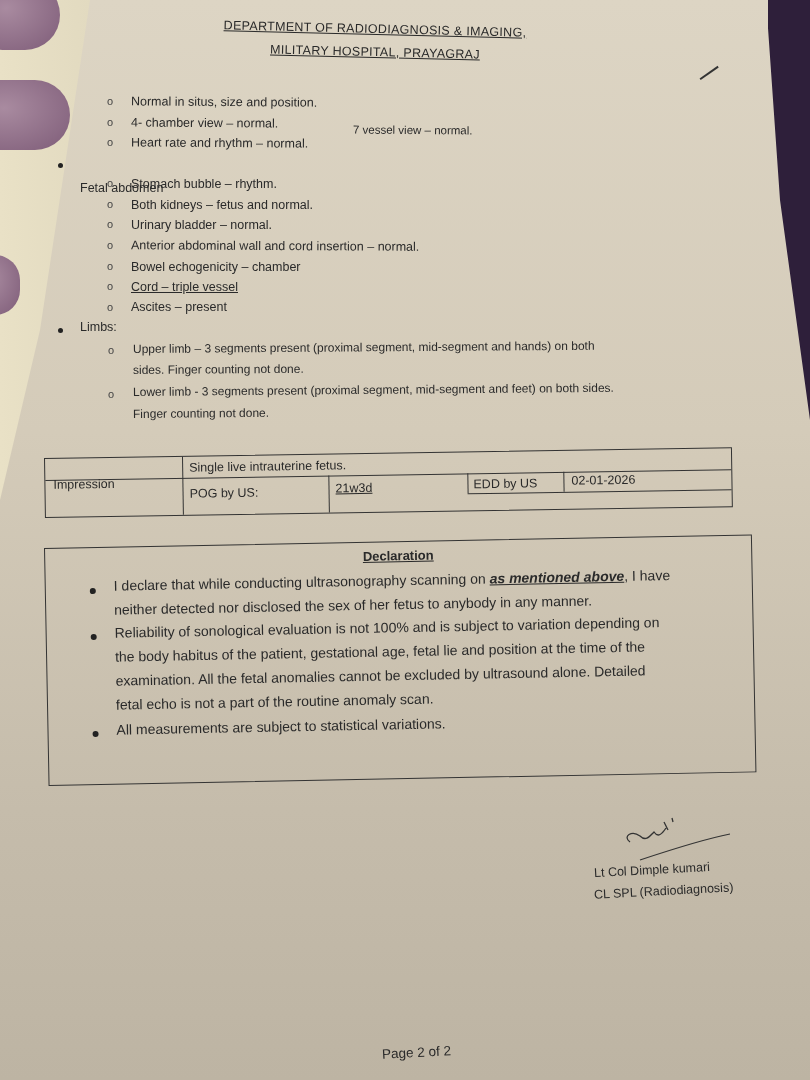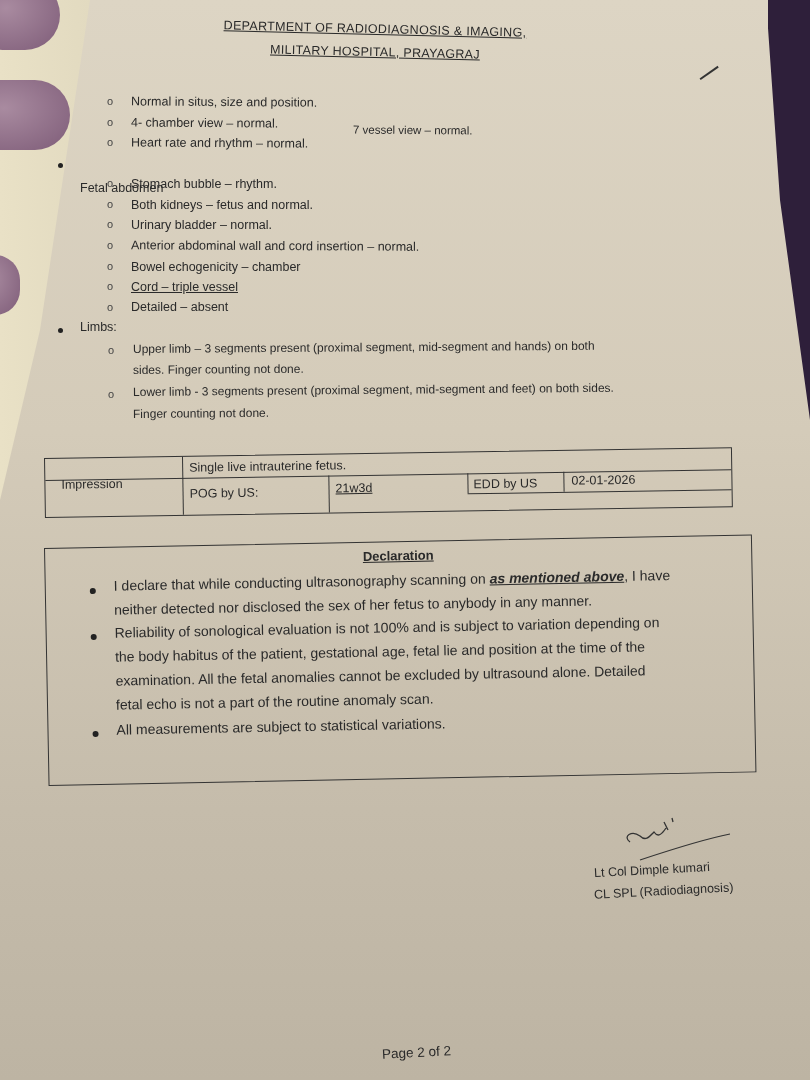--- a/index.html
+++ b/index.html
@@ -83,41 +83,41 @@
   <div class="row" style="left:131px;top:198px;">Both kidneys – fetus and normal.</div>
   <span class="bul-o" style="left:107px;top:218px;">o</span>
   <div class="row" style="left:131px;top:218px;">Urinary bladder – normal.</div>
   <span class="bul-o" style="left:107px;top:239px;">o</span>
   <div class="row" style="left:131px;top:239px;transform:rotate(0.3deg);">Anterior abdominal wall and cord insertion – normal.</div>
   <span class="bul-o" style="left:107px;top:260px;">o</span>
   <div class="row" style="left:131px;top:260px;">Bowel echogenicity – chamber</div>
   <span class="bul-o" style="left:107px;top:280px;">o</span>
   <div class="row" style="left:131px;top:280px;text-decoration:underline;">Cord – triple vessel</div>
   <span class="bul-o" style="left:107px;top:301px;">o</span>
-  <div class="row" style="left:131px;top:300px;">Detailed – absent</div>
+  <div class="row" style="left:131px;top:300px;">Ascites – present</div>
 
   <span class="bul-d" style="left:58px;top:328px;"></span>
   <div class="row" style="left:80px;top:320px;">Limbs:</div>
 
   <span class="bul-o" style="left:108px;top:344px;">o</span>
   <div class="row" style="left:133px;top:342px;font-size:12px;transform:rotate(-0.4deg);transform-origin:left;">Upper limb – 3 segments present (proximal segment, mid-segment and hands) on both</div>
   <div class="row" style="left:133px;top:363px;font-size:12px;transform:rotate(-0.4deg);transform-origin:left;">sides. Finger counting not done.</div>
   <span class="bul-o" style="left:108px;top:388px;">o</span>
   <div class="row" style="left:133px;top:385px;font-size:12px;transform:rotate(-0.5deg);transform-origin:left;">Lower limb - 3 segments present (proximal segment, mid-segment and feet) on both sides.</div>
   <div class="row" style="left:133px;top:407px;font-size:12px;transform:rotate(-0.5deg);transform-origin:left;">Finger counting not done.</div>
 
   <div class="table">
     <div class="tline" style="left:0;top:21px;width:100%;height:1px;"></div>
     <div class="tline" style="left:94px;top:40px;width:592px;height:1px;background:none;"></div>
     <div class="tline" style="left:137px;top:0;width:1px;height:100%;"></div>
     <div class="tline" style="left:283px;top:21px;width:1px;height:37px;"></div>
     <div class="tline" style="left:422px;top:21px;width:1px;height:20px;"></div>
     <div class="tline" style="left:518px;top:21px;width:1px;height:20px;"></div>
     <div class="tline" style="left:422px;top:41px;width:264px;height:1px;"></div>
-    <div class="tcell" style="left:16px;top:19px;">Impression</div>
+    <div class="tcell" style="left:8px;top:19px;">Impression</div>
     <div class="tcell" style="left:144px;top:4px;">Single live intrauterine fetus.</div>
     <div class="tcell" style="left:144px;top:30px;">POG by US:</div>
     <div class="tcell" style="left:290px;top:27px;text-decoration:underline;">21w3d</div>
     <div class="tcell" style="left:428px;top:25px;">EDD by US</div>
     <div class="tcell" style="left:526px;top:23px;">02-01-2026</div>
   </div>
 
   <div class="decl">
     <div class="decl-title">Declaration</div>
     <span class="dbul" style="top:40px;"></span>

